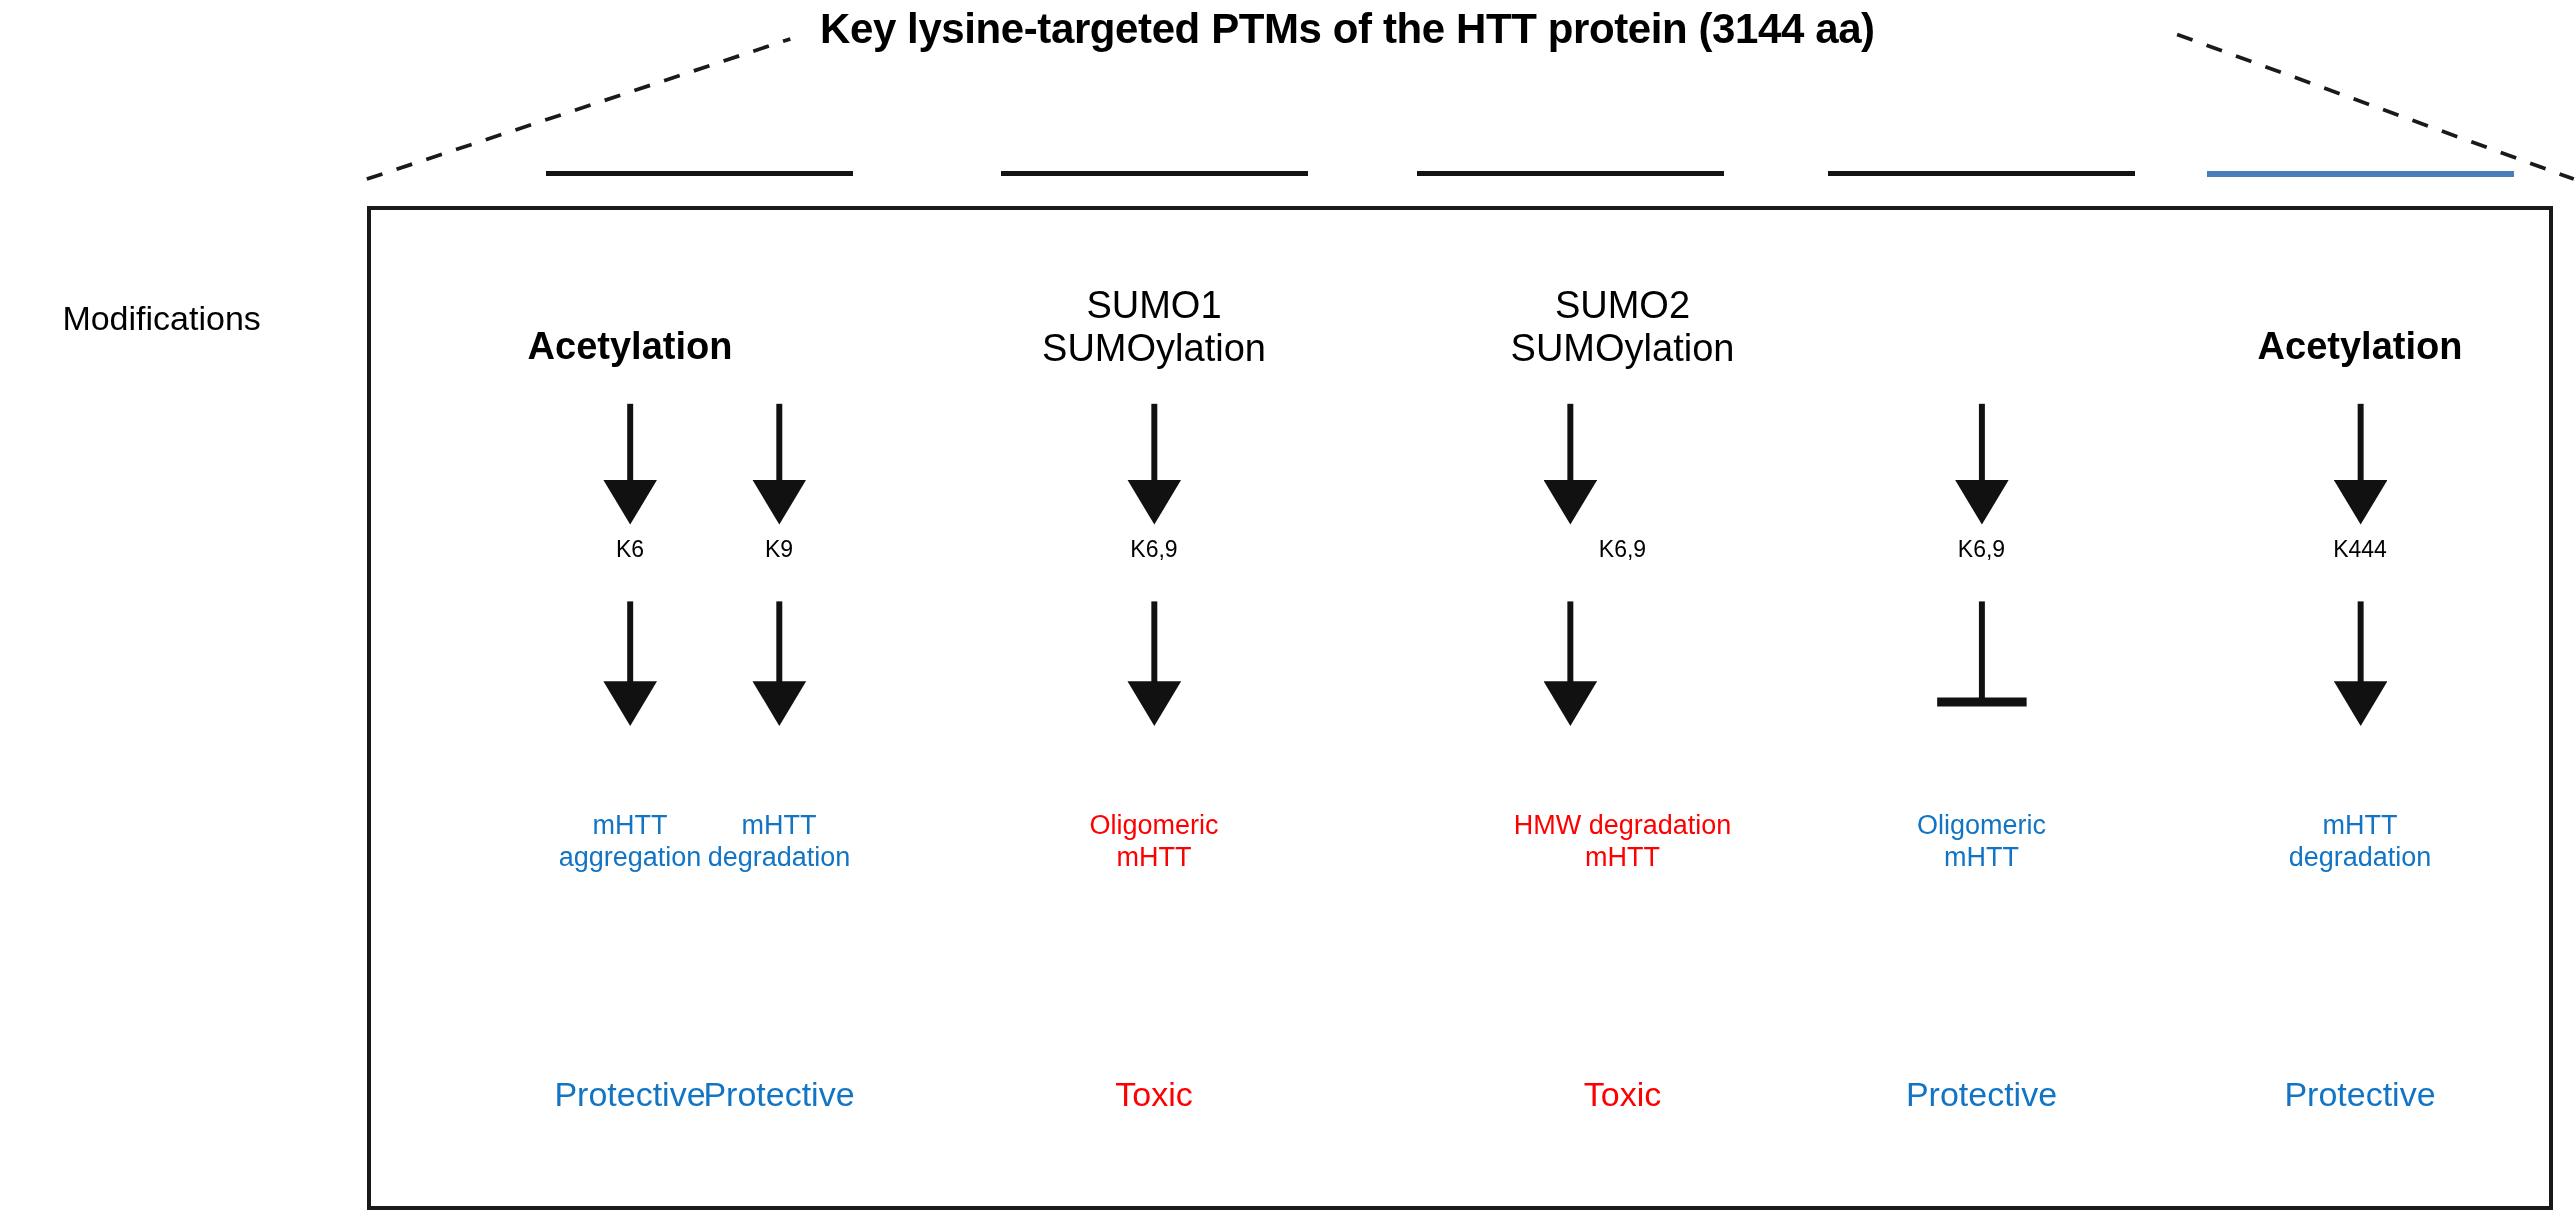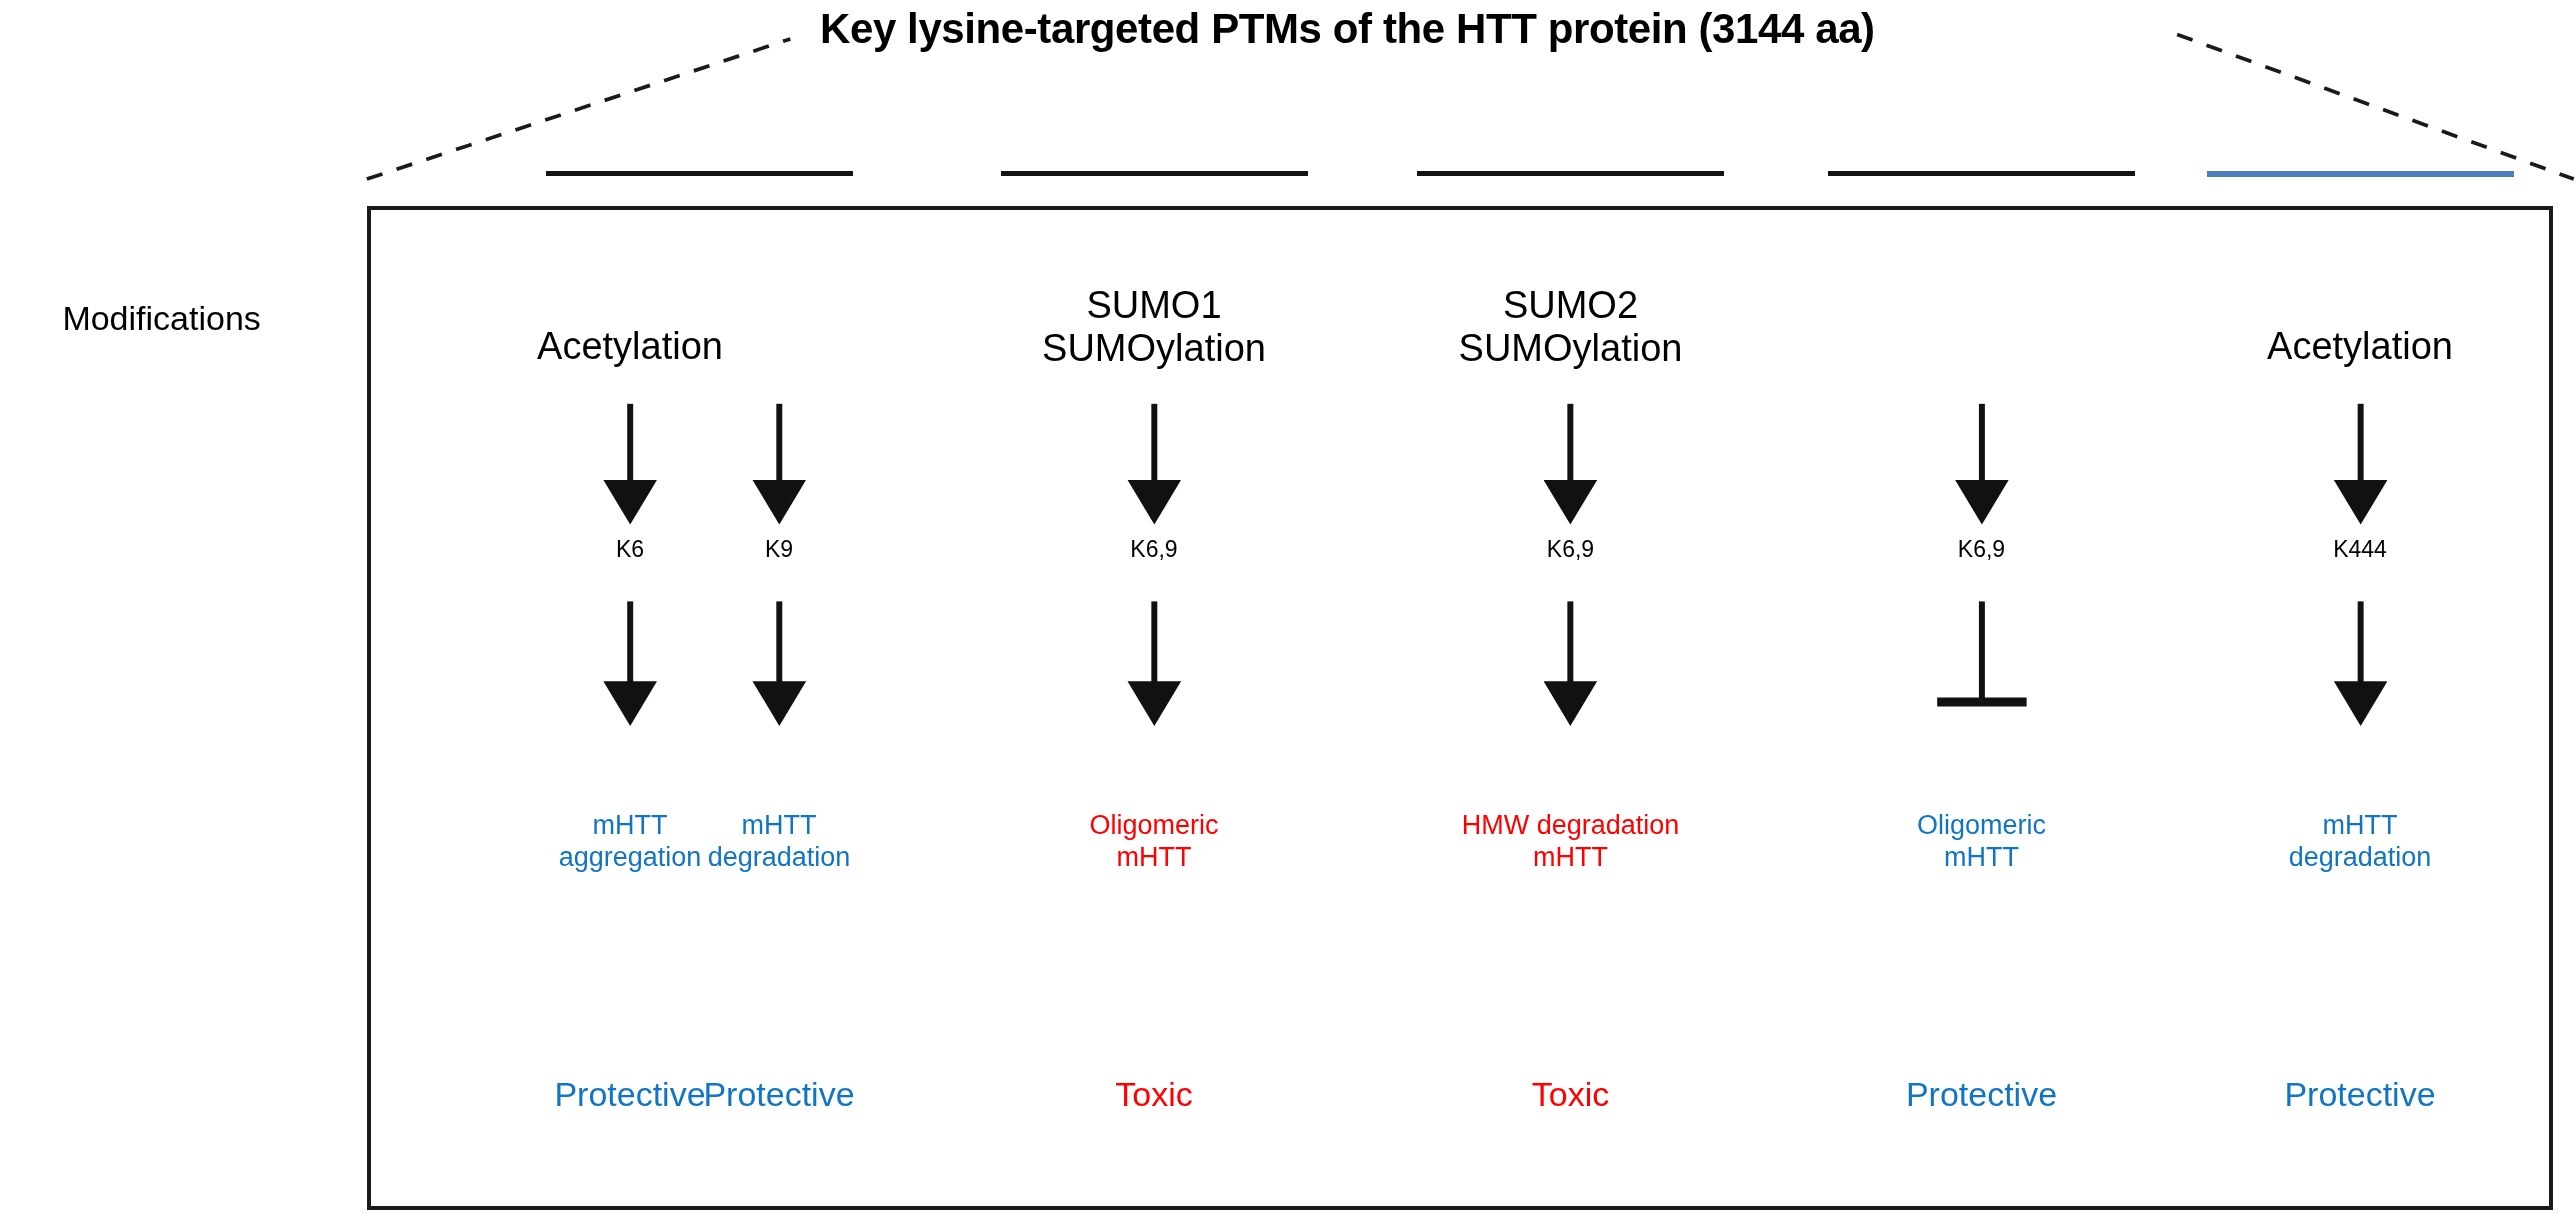--- a/index.html
+++ b/index.html
@@ -79,21 +79,21 @@
   .mod-name {
     position: absolute;
     left: 0;
     width: 100%;
     font-size: 38px;
     line-height: 1.12;
     white-space: pre-line;
     color: #000000;
   }
   
-  .mod-name.one-line { top: 119px; }
+  .mod-name.one-line { top: 119px; font-weight: bold; }
   .mod-name.two-line { top: 78px; }
 
   .site-text {
     position: absolute;
     left: 0;
     width: 100%;
     top: 330px;
     font-size: 23px;
     color: #000000;
     white-space: nowrap;
@@ -211,21 +211,21 @@
 
   <div class="col" style="left:1005px; width:298px;">
     <div class="mod-name two-line">SUMO1
 SUMOylation</div>
     <div class="site-text">K6,9</div>
     <div class="outcome-text red">Oligomeric
 mHTT</div>
     <div class="verdict-text red">Toxic</div>
   </div>
 
-  <div class="col" style="left:1399px; width:343px;">
+  <div class="col" style="left:1451px; width:343px;">
     <div class="mod-name two-line">SUMO2
 SUMOylation</div>
     <div class="site-text">K6,9</div>
     <div class="outcome-text red">HMW degradation
 mHTT</div>
     <div class="verdict-text red">Toxic</div>
   </div>
 
   <div class="col" style="left:1810px; width:343px;">
     <div class="site-text">K6,9</div>

